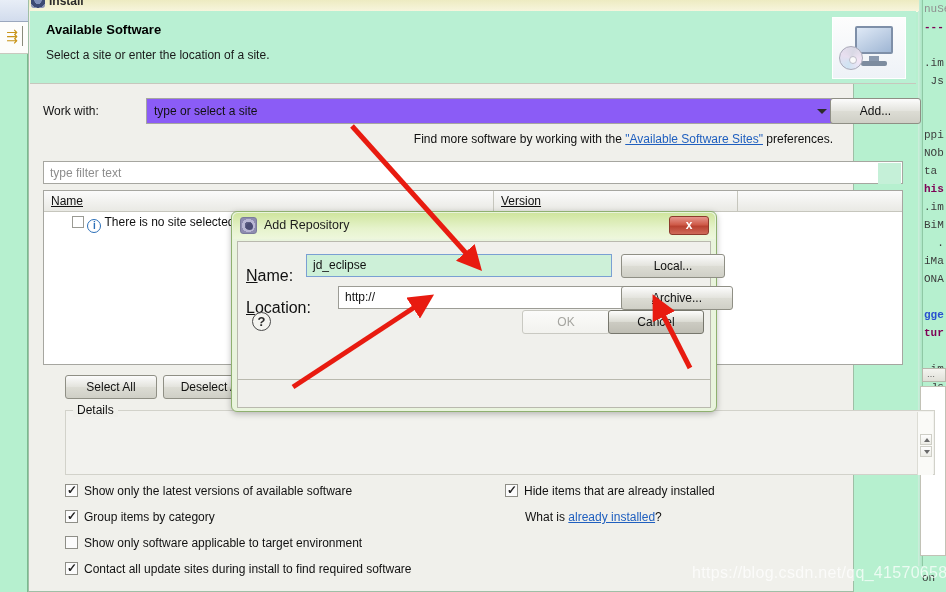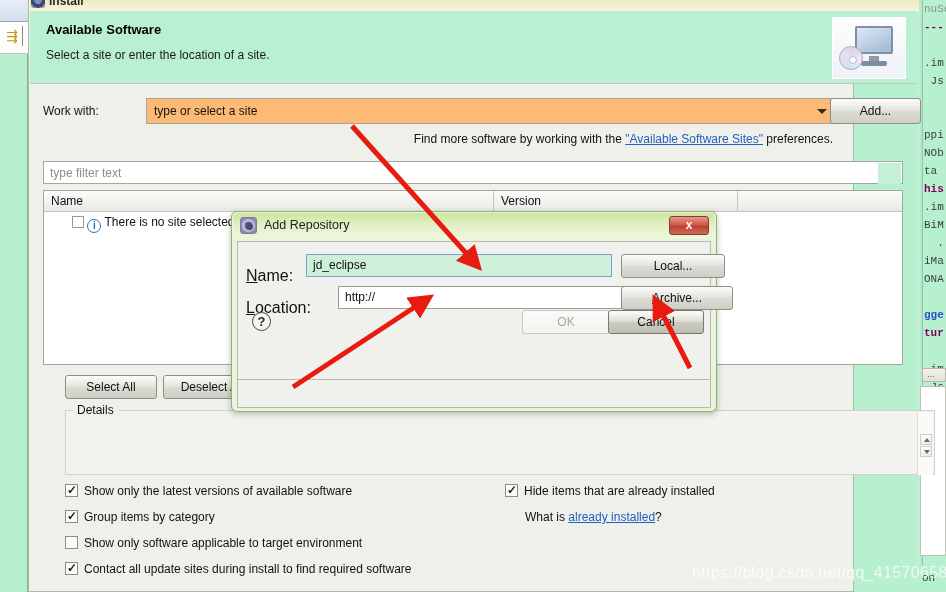--- a/index.html
+++ b/index.html
@@ -136,21 +136,21 @@
   .cd-disc::after {
     content:""; position:absolute; left:9px; top:9px; width:6px; height:6px;
     border-radius:50%; background:#fafafa; border:1px solid #bdbdc8;
   }
 
   
   .row-workwith { position:absolute; left:14px; top:98px; width:860px; height:28px; }
   .lbl-workwith { position:absolute; left:0; top:6px; font-size:12px; color:#111; }
   .combo {
     position:absolute; left:103px; top:0; width:690px; height:26px;
-    background:#fdba74; border:1px solid #a6a6a0;
+    background:#8b5cf6; border:1px solid #a6a6a0;
   }
   .combo-val { position:absolute; left:7px; top:5px; font-size:12px; color:#111; }
   .combo-arrow {
     position:absolute; right:8px; top:10px; width:0; height:0;
     border-left:5px solid transparent; border-right:5px solid transparent;
     border-top:5px solid #2c2c2c;
   }
   .btn {
     background:linear-gradient(#fcfcfc,#e4e4de 48%,#dcdcd4 52%,#cfcfc6);
     border:1px solid #8f8f85; border-radius:3px;
@@ -179,21 +179,21 @@
     position:absolute; left:14px; top:190px; width:860px; height:175px;
     background:#fff; border:1px solid #a6a6a0;
   }
   .tree-head {
     position:absolute; left:0; top:0; width:858px; height:21px;
     background:linear-gradient(#fbfbfb,#e9e9e4);
     border-bottom:1px solid #c6c6bd;
   }
   .th {
     position:absolute; top:0; height:21px; line-height:20px; font-size:12px; color:#111;
-    border-right:1px solid #c6c6bd; padding-left:7px;
+    border-right:1px solid #c6c6bd; padding-left:7px;text-decoration:underline;
   }
   .th-name { left:0; width:450px; }
   .th-ver  { left:450px; width:244px; }
   .th-pad  { left:694px; width:164px; border-right:none; }
   .tree-row { position:absolute; left:0; top:24px; height:20px; }
   .cb {
     display:inline-block; width:12px; height:12px; background:#fff;
     border:1px solid #9a9a93; vertical-align:-2px;
   }
   .info-ico {

